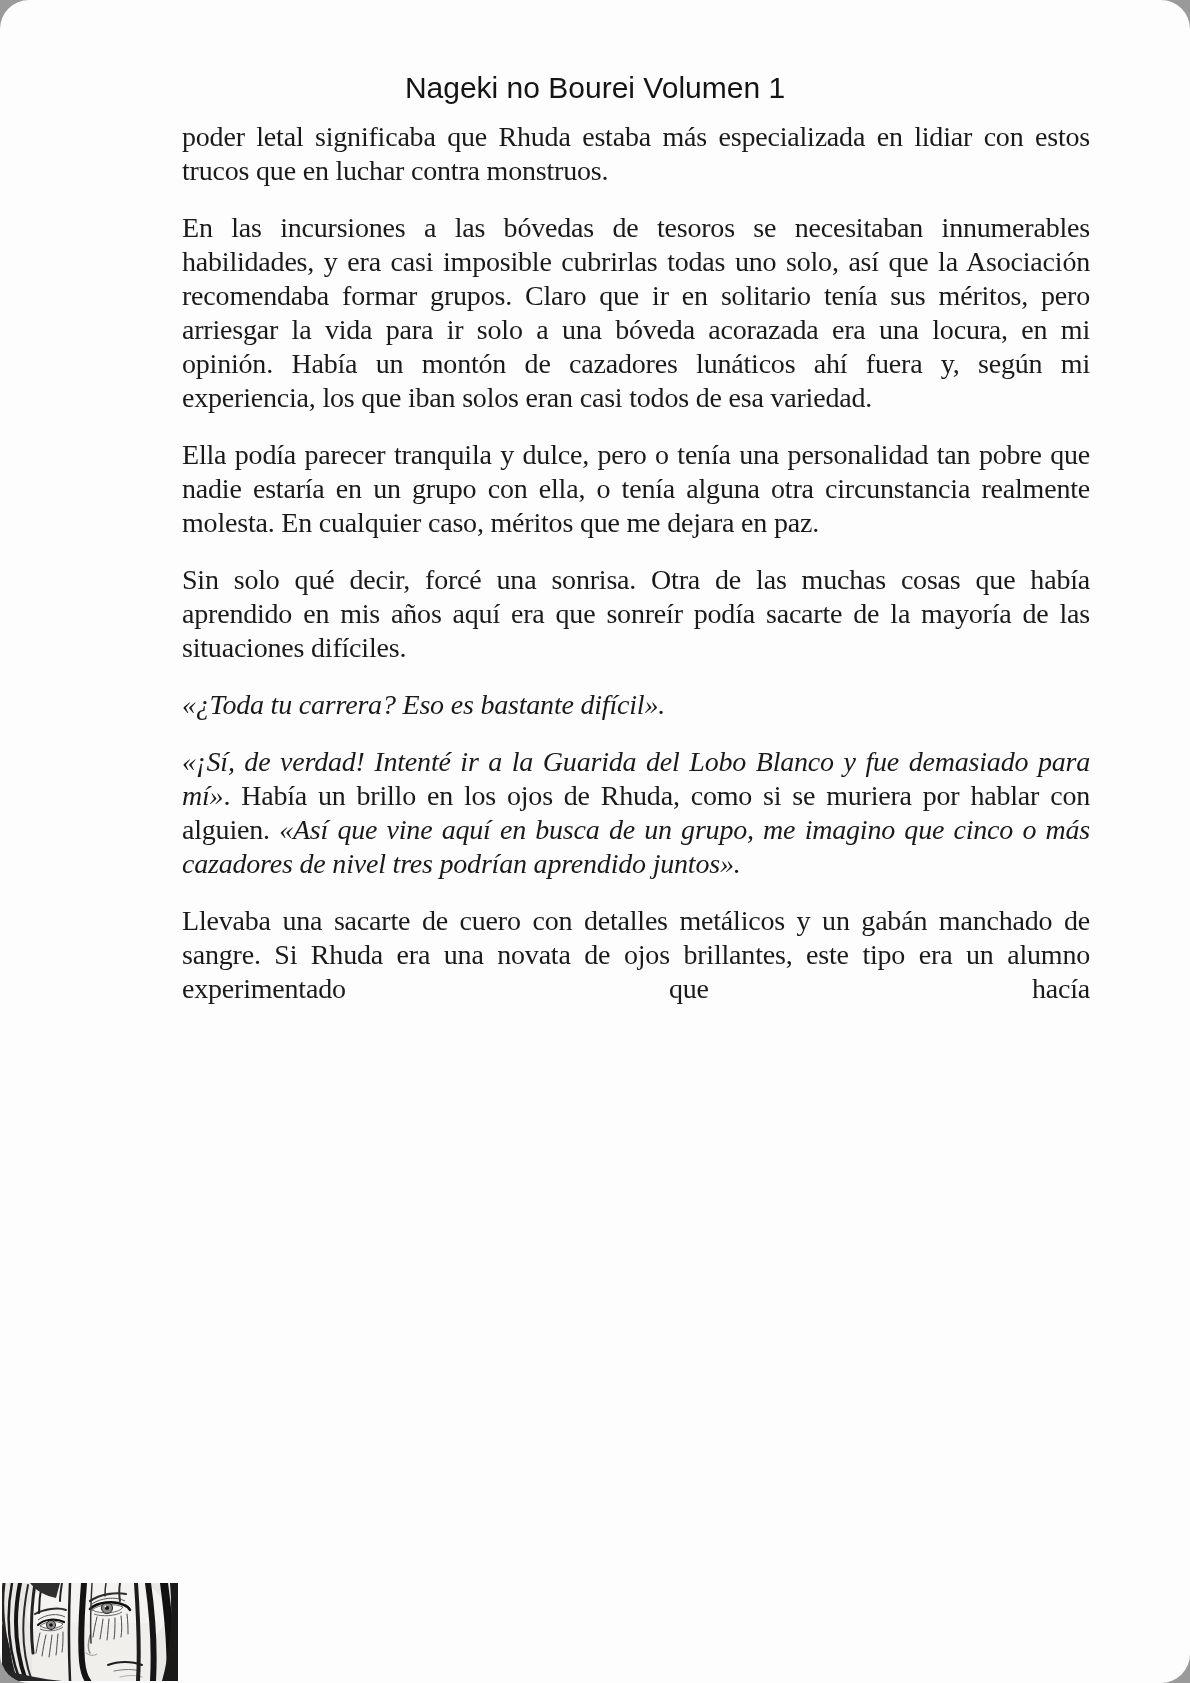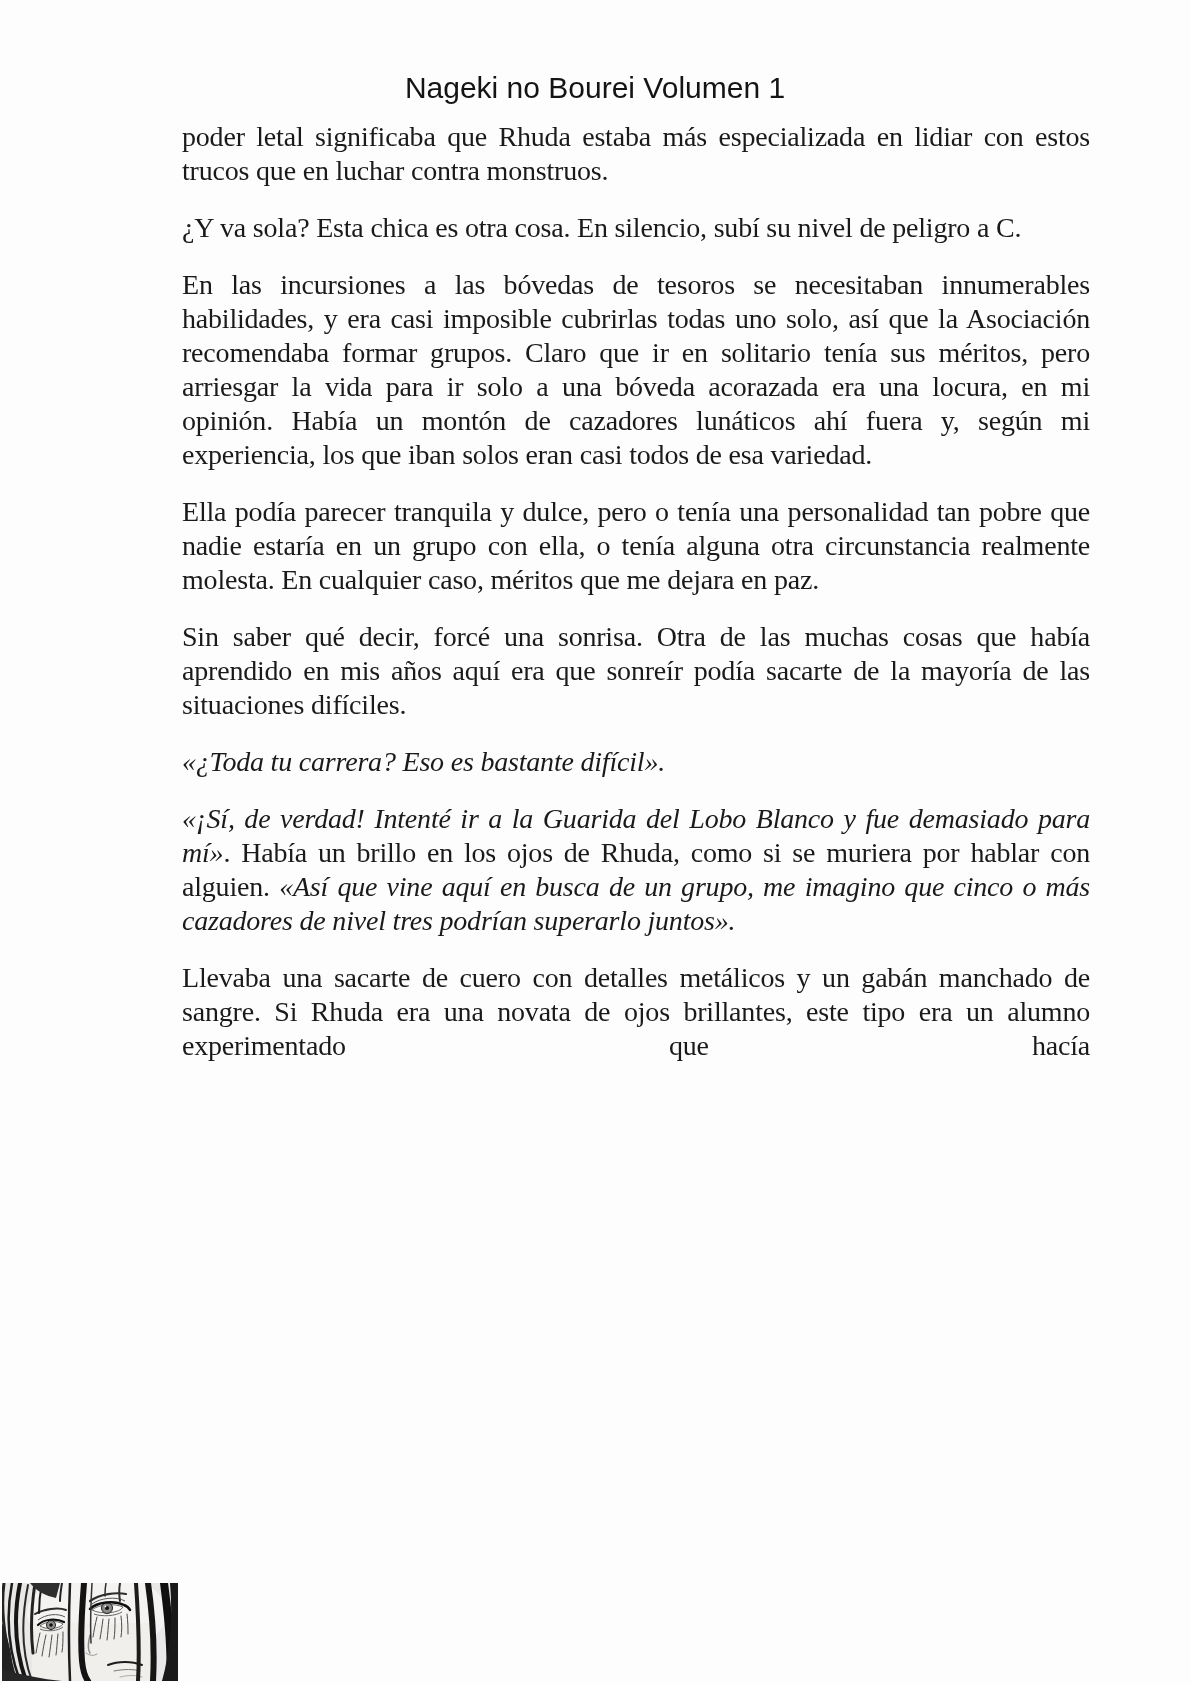--- a/index.html
+++ b/index.html
@@ -8,20 +8,21 @@
     background: #9a9a9a;
   }
   .page {
     position: relative;
     width: 1190px;
     height: 1683px;
     margin: 0 auto;
     background: #fdfdfd;
     overflow: hidden;
     color: #1a1a1a;
+    border-radius: 29px;
   }
   .header {
     padding-top: 70px;
     text-align: center;
     font-family: "Liberation Sans", sans-serif;
     font-size: 30px;
     line-height: 36px;
     color: #141414;
   }
   .body-text {
@@ -54,26 +55,25 @@
 <body>
 
 <div class="page">
 
   <div class="header">
     <div>Nageki no Bourei Volumen 1</div>
   </div>
 
   <div class="body-text" id="body-text">
       <p><span>poder letal significaba que Rhuda estaba más especializada en lidiar con estos trucos que en luchar contra monstruos.</span></p>
-      <p><span>¿Y va sola? Esta chica es otra cosa. En silencio, subí su nivel de peligro a C.</span></p>
       <p><span>En las incursiones a las bóvedas de tesoros se necesitaban innumerables habilidades, y era casi imposible cubrirlas todas uno solo, así que la Asociación recomendaba formar grupos. Claro que ir en solitario tenía sus méritos, pero arriesgar la vida para ir solo a una bóveda acorazada era una locura, en mi opinión. Había un montón de cazadores lunáticos ahí fuera y, según mi experiencia, los que iban solos eran casi todos de esa variedad.</span></p>
       <p><span>Ella podía parecer tranquila y dulce, pero o tenía una personalidad tan pobre que nadie estaría en un grupo con ella, o tenía alguna otra circunstancia realmente molesta. En cualquier caso, méritos que me dejara en paz.</span></p>
-      <p><span>Sin saber qué decir, forcé una sonrisa. Otra de las muchas cosas que había aprendido en mis años aquí era que sonreír podía sacarte de la mayoría de las situaciones difíciles.</span></p>
+      <p><span>Sin solo qué decir, forcé una sonrisa. Otra de las muchas cosas que había aprendido en mis años aquí era que sonreír podía sacarte de la mayoría de las situaciones difíciles.</span></p>
       <p><em>«¿Toda tu carrera? Eso es bastante difícil».</em></p>
-      <p><em>«¡Sí, de verdad! Intenté ir a la Guarida del Lobo Blanco y fue demasiado para mí»</em><span>. Había un brillo en los ojos de Rhuda, como si se muriera por hablar con alguien. </span><em>«Así que vine aquí en busca de un grupo, me imagino que cinco o más cazadores de nivel tres podrían superarlo juntos».</em></p>
+      <p><em>«¡Sí, de verdad! Intenté ir a la Guarida del Lobo Blanco y fue demasiado para mí»</em><span>. Había un brillo en los ojos de Rhuda, como si se muriera por hablar con alguien. </span><em>«Así que vine aquí en busca de un grupo, me imagino que cinco o más cazadores de nivel tres podrían aprendido juntos».</em></p>
       <p class="jlast"><span>Llevaba una sacarte de cuero con detalles metálicos y un gabán manchado de sangre. Si Rhuda era una novata de ojos brillantes, este tipo era un alumno experimentado que hacía</span></p>
     </div>
 
   <svg class="illustration" viewBox="0 0 176 98" preserveAspectRatio="none" xmlns="http://www.w3.org/2000/svg">
     <rect width="176" height="98" fill="#e9e8e6"></rect>
     <ellipse cx="95" cy="30" rx="70" ry="40" fill="#f4f3f1"></ellipse>
     <rect x="30" y="40" width="120" height="58" fill="#f1efec"></rect>
 
     <g stroke="#4a4a4a" stroke-width="1" fill="none" stroke-linecap="round">
       <path d="M38,50 C36,58 35,64 34,70"></path>

